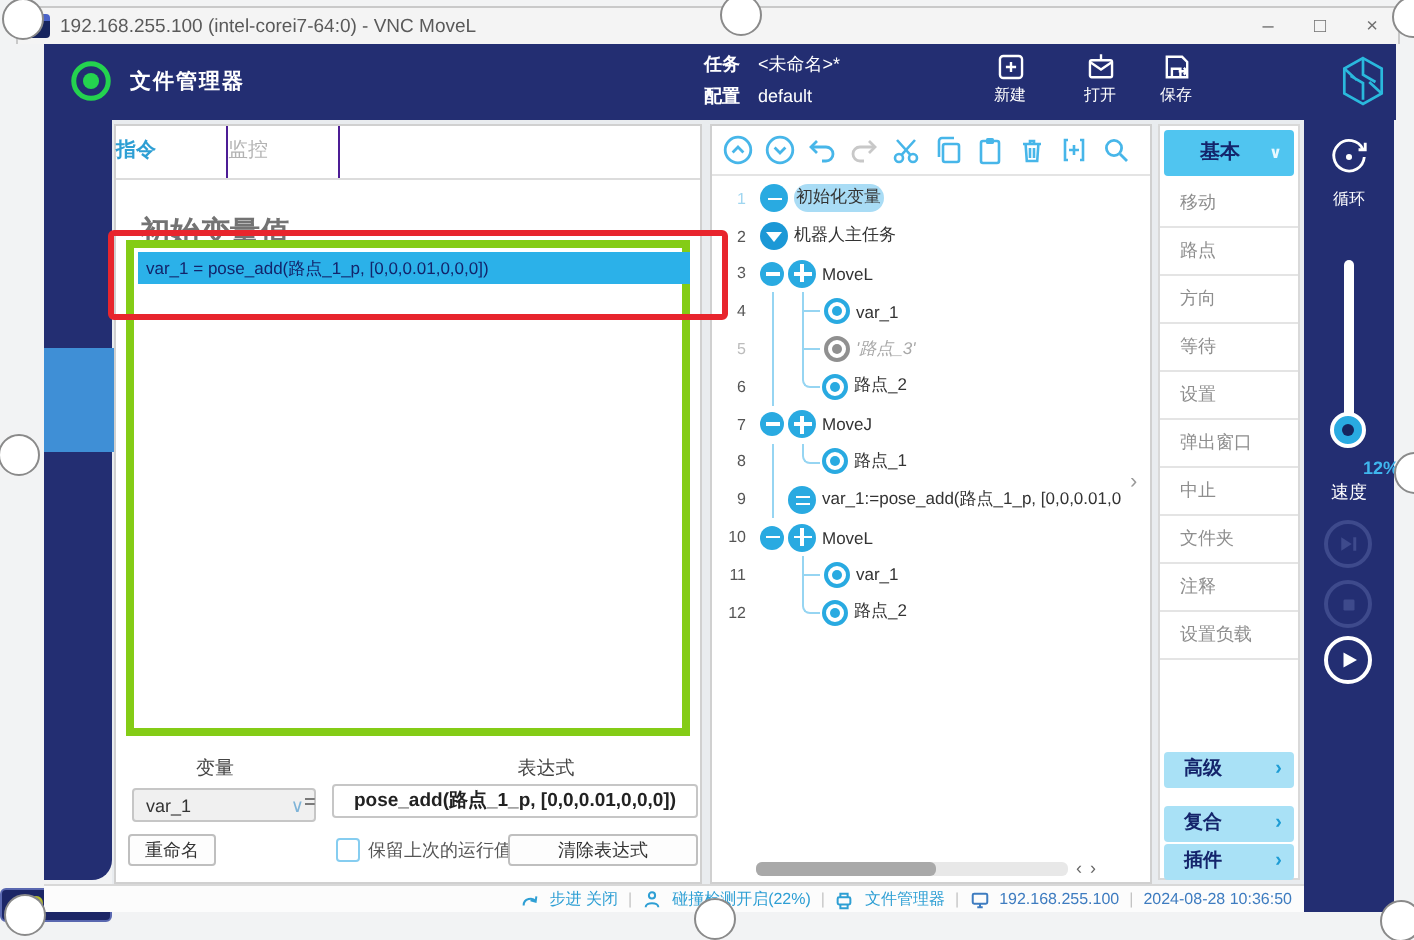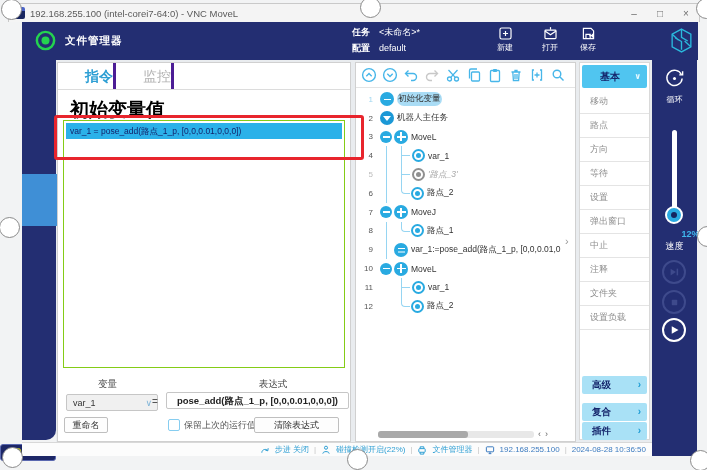--- a/index.html
+++ b/index.html
@@ -34,38 +34,38 @@
   .badge{left:0px;top:444px;width:54px;height:15px;background:#1c2666;border:1px solid #5a68b0;border-radius:3px;
          display:flex;align-items:center;justify-content:center;font-size:10px;font-weight:bold;}
   .badge .b1{color:#b6bc2e;} .badge .b2{color:#2fae9b;}
 
   
   .workarea{left:56px;top:60px;width:596px;height:382px;background:#e9ecef;}
 
   
   .mainpanel{left:57px;top:62px;width:294px;height:380px;background:#fff;border:1px solid #d0d0d0;box-sizing:border-box;}
   .tabbar{left:0;top:0;width:100%;height:26px;border-bottom:1px solid #dcdcdc;display:flex;}
-  .tab{width:55px;height:26px;line-height:26px;text-align:right;font-size:14px;color:#b3b3b3;border-right:3px solid #4c1d95;}
+  .tab{width:55px;height:26px;line-height:26px;text-align:left;font-size:10px;color:#b3b3b3;border-right:1px solid #4c1d95;}
   .tab.active{color:#2e9fd4;font-weight:bold;}
-  .sec-title{left:12px;top:34px;font-size:19px;font-weight:bold;color:#000000;}
-  .listbox{left:5px;top:57px;width:282px;height:248px;border:1px solid #84cc16;background:#fff;box-sizing:border-box;}
+  .sec-title{left:12px;top:44px;font-size:15px;font-weight:bold;color:#737373;}
+  .listbox{left:5px;top:57px;width:282px;height:248px;border:4px solid #84cc16;background:#fff;box-sizing:border-box;}
   .varrow{left:2px;top:2px;width:276px;height:16px;background:#2bb1e9;color:#13246b;font-size:8.5px;
           line-height:16px;padding-left:4px;white-space:nowrap;overflow:hidden;box-sizing:border-box;}
   .flabel{font-size:9.5px;color:#444;}
   .vselect{left:8px;top:331px;width:92px;height:17px;background:#f0f0f0;border:1px solid #c6c6c6;border-radius:2px;
            font-size:9px;color:#333;line-height:16px;padding-left:6px;box-sizing:border-box;}
   .vselect .chev{position:absolute;right:5px;top:0;color:#7fb4d8;font-size:9px;}
   .eq{left:94px;top:333px;font-size:10px;color:#555;}
   .exprbox{left:108px;top:329px;width:183px;height:17px;border:1px solid #c6c6c6;background:#fff;border-radius:2px;
            font-size:9.5px;font-weight:bold;color:#222;text-align:center;line-height:16px;box-sizing:border-box;
            white-space:nowrap;overflow:hidden;}
   .btn{background:#fdfdfd;border:1px solid #bfbfbf;border-radius:2px;font-size:9px;color:#333;
        text-align:center;box-sizing:border-box;}
   .rename{left:6px;top:354px;width:44px;height:16px;line-height:15px;}
-  .clearexp{left:196px;top:354px;width:85px;height:16px;line-height:15px;}
+  .clearexp{left:196px;top:354px;width:95px;height:16px;line-height:15px;}
   .chk{left:110px;top:356px;width:10px;height:10px;border:1.5px solid #86cdf0;border-radius:2px;background:#fff;}
   .chklabel{left:126px;top:356px;font-size:9px;color:#555;}
 
   
   .treepanel{left:355px;top:62px;width:221px;height:380px;background:#fff;border:1px solid #d0d0d0;box-sizing:border-box;}
   .ttoolbar{left:0;top:0;width:100%;height:25px;border-bottom:1px solid #e4e4e4;display:flex;align-items:center;
             padding-left:4px;gap:4px;box-sizing:border-box;}
   .tico{width:17px;height:17px;display:flex;align-items:center;justify-content:center;}
   .rows{left:0;top:27px;width:219px;height:300px;overflow:hidden;}
   .trow{display:flex;align-items:center;height:18.8px;position:relative;font-size:8.5px;color:#333;white-space:nowrap;}
@@ -452,23 +452,23 @@
         <div class="pitem">方向</div>
 
         <div class="pitem">等待</div>
 
         <div class="pitem">设置</div>
 
         <div class="pitem">弹出窗口</div>
 
         <div class="pitem">中止</div>
 
+        <div class="pitem">文件夹</div>
+
         <div class="pitem">注释</div>
-
-        <div class="pitem">文件夹</div>
 
         <div class="pitem">设置负载</div>
       </div>
     <div class="abs pgroup" style="top:313px;">
       <span>高级</span>
       <span class="chev">›</span>
     </div>
     <div class="abs pgroup" style="top:340px;">
       <span>复合</span>
       <span class="chev">›</span>

